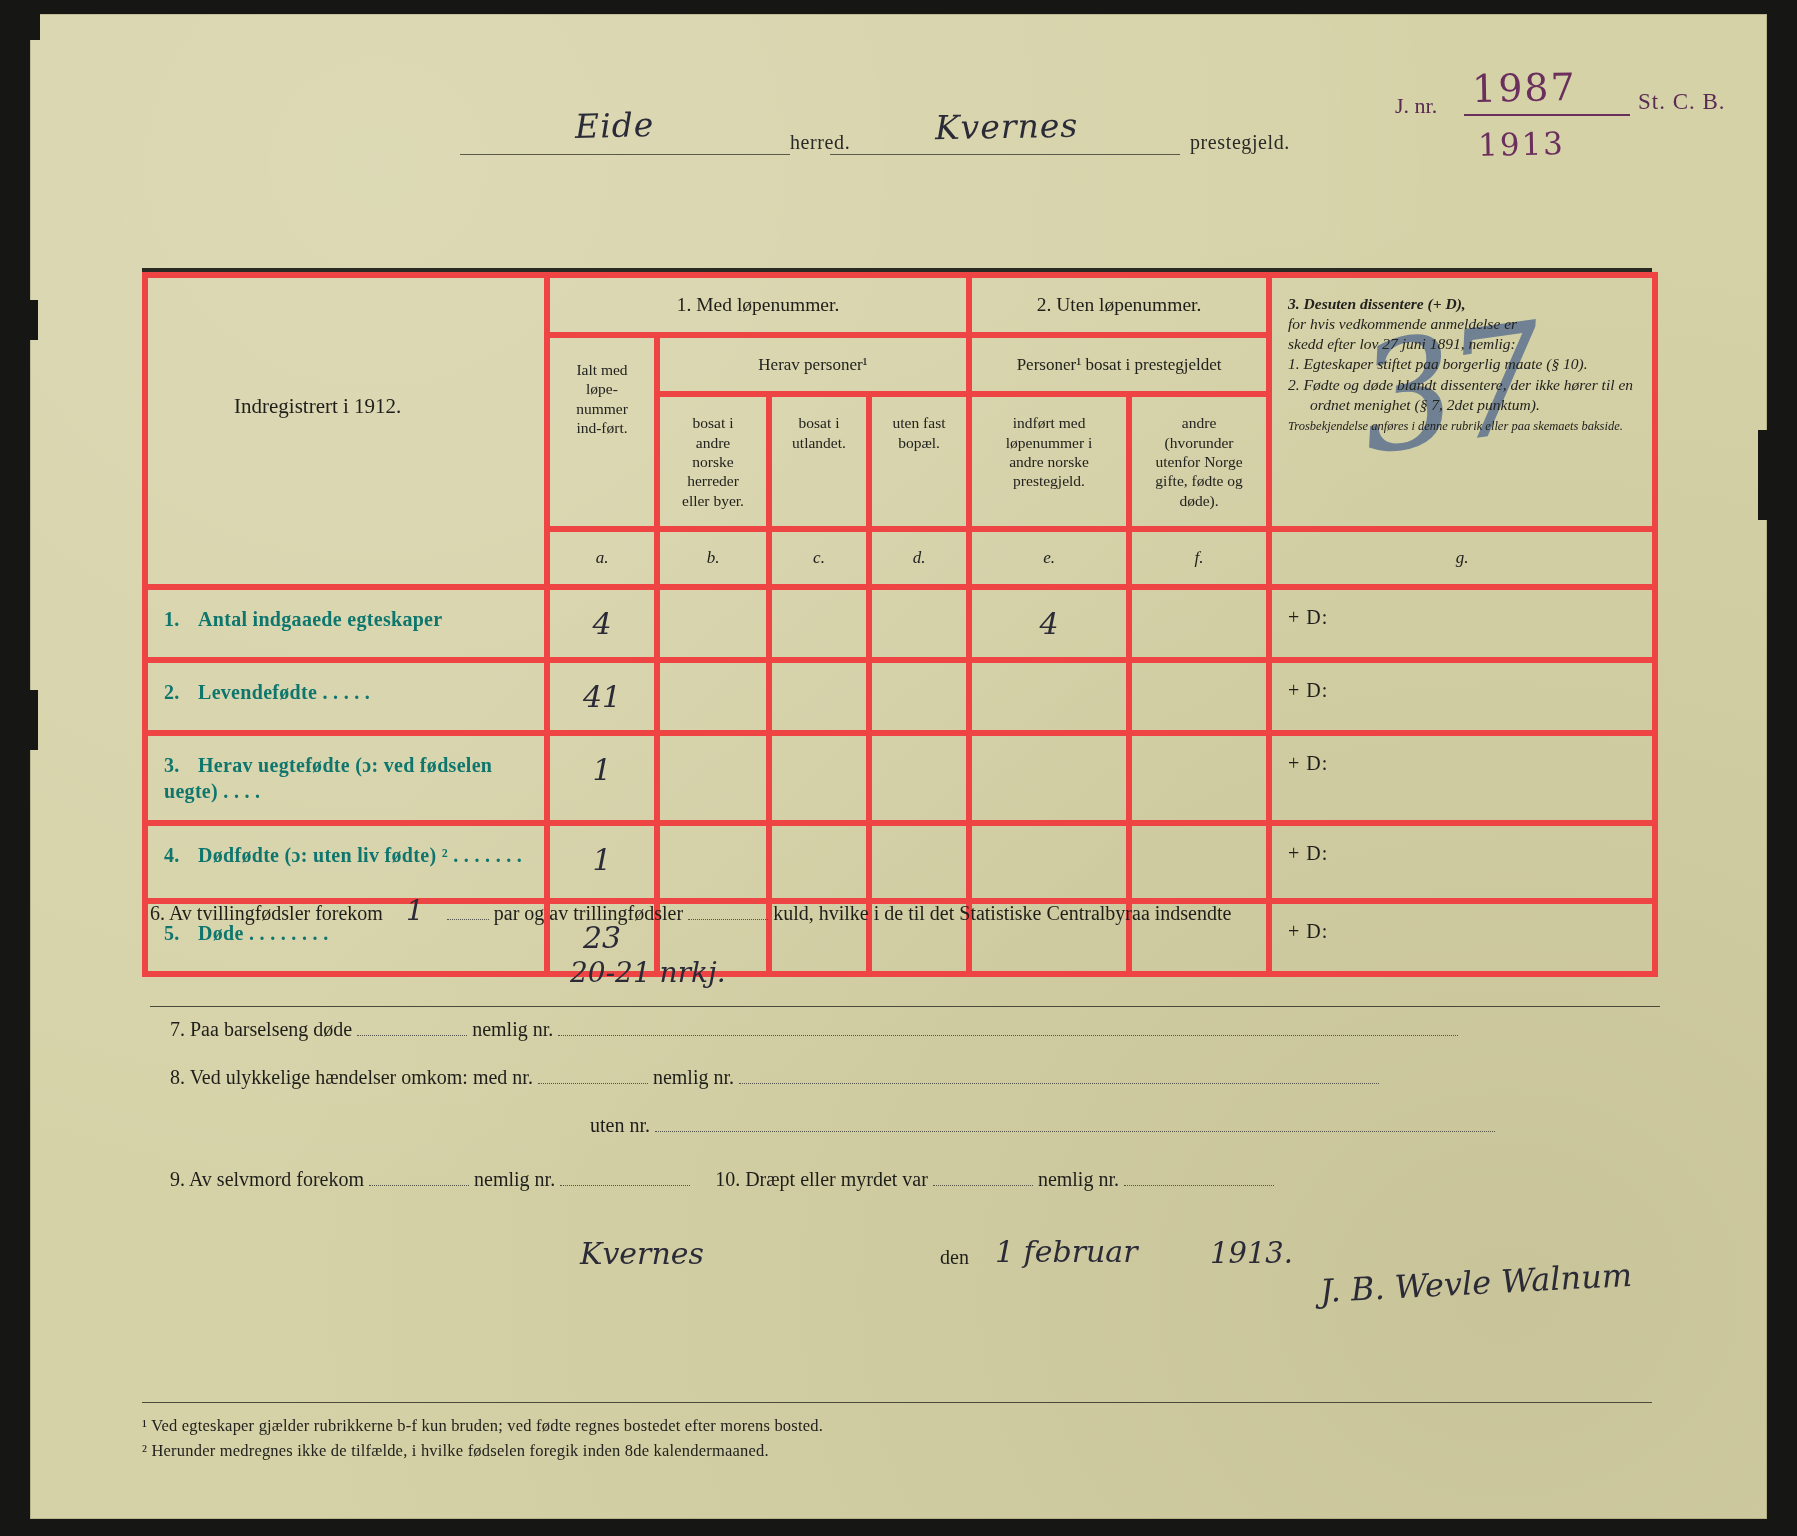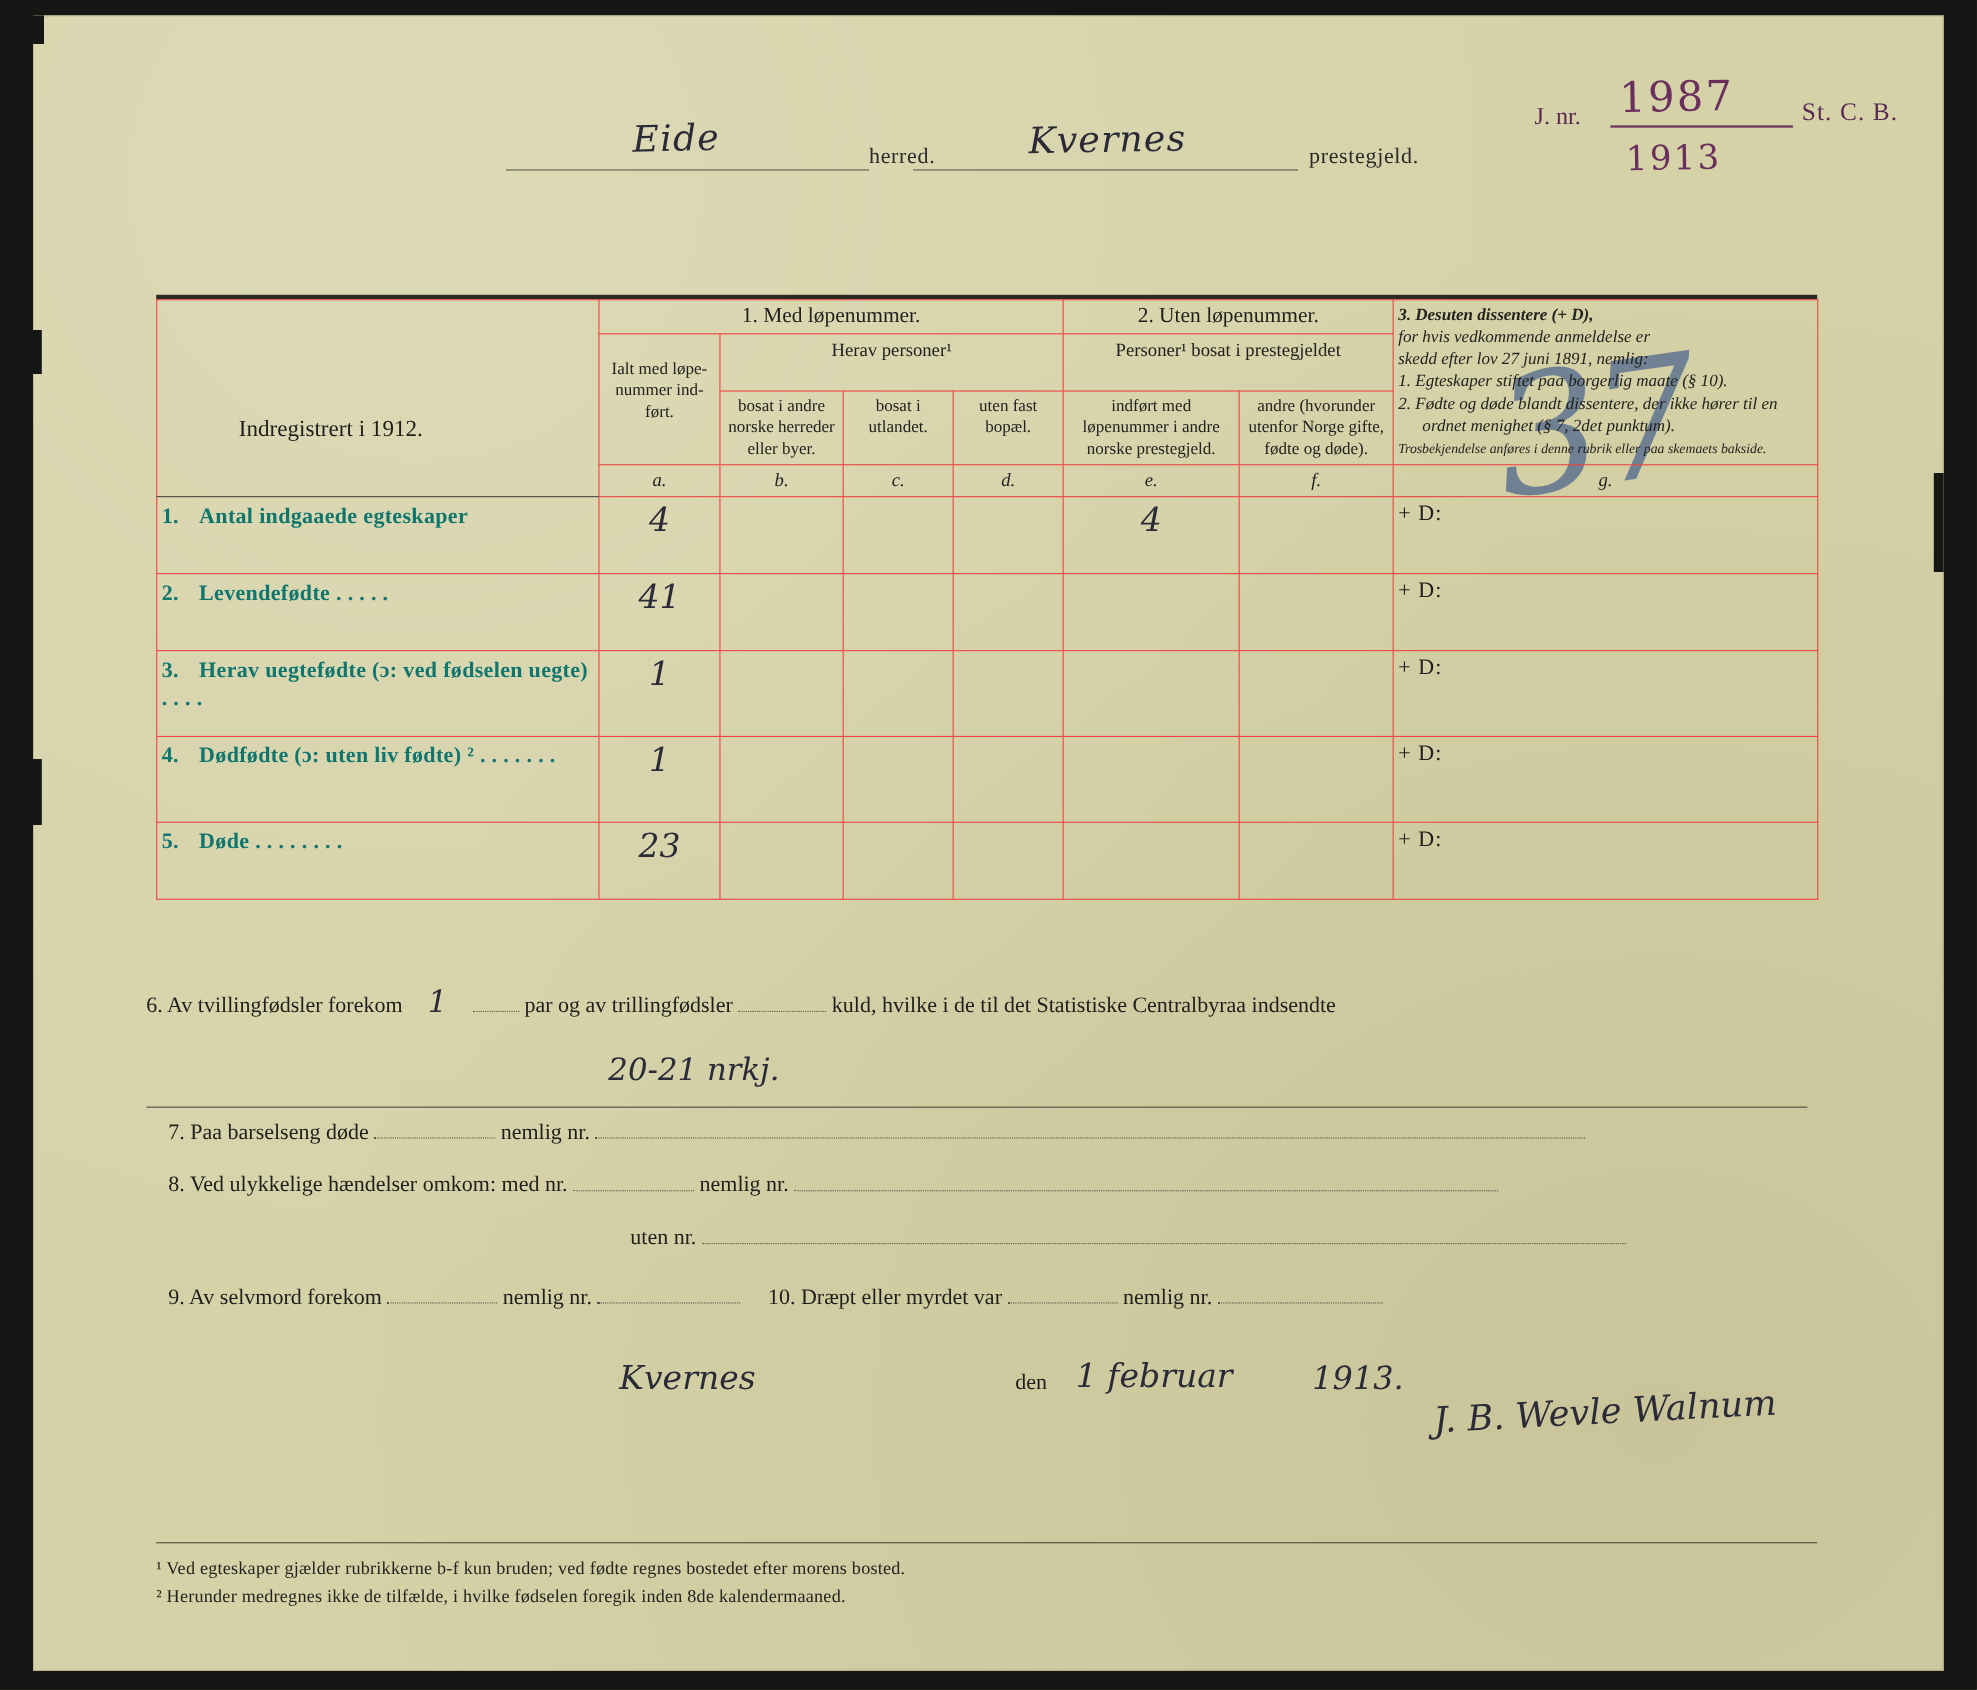--- a/index.html
+++ b/index.html
@@ -149,22 +149,22 @@
     left: 112px; top: 254px;
     width: 1510px; height: 4px;
     background: #2a2a24;
   }
   table.grid {
     border-collapse: collapse;
     width: 1510px;
     table-layout: fixed;
   }
   table.grid td, table.grid th {
-    border: 1px solid #ef4444;
-    padding: 4px;
+    border: 6px solid #ef4444;
+    padding: 16px;
     vertical-align: top;
   }
   .hcell {
     text-align: center;
     font-size: 17px;
     color: #22221e;
     line-height: 1.25;
     padding: 5px 4px;
     font-family: "Liberation Serif", serif;
   }
@@ -236,21 +236,21 @@
     opacity: .72;
     font-style: italic;
     transform: rotate(-8deg);
     pointer-events: none;
     letter-spacing: -6px;
   }
 
   
   .lower {
     position: absolute;
-    left: 103px; top: 880px;
+    left: 120px; top: 880px;
     width: 1510px;
     font-size: 20px;
     color: #1e1e1a;
   }
   .lrow { position: relative; }
   .dashes {
     display: inline-block;
     border-bottom: 1px dotted #55544a;
     vertical-align: baseline;
   }

